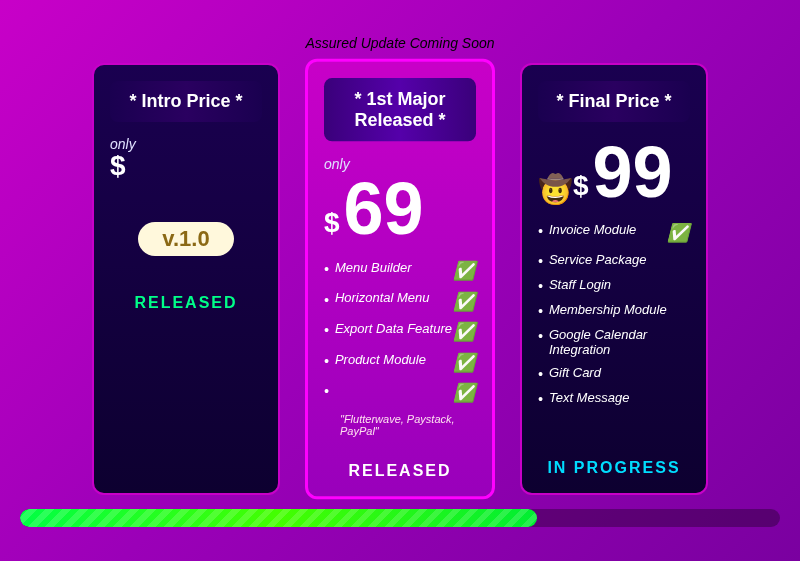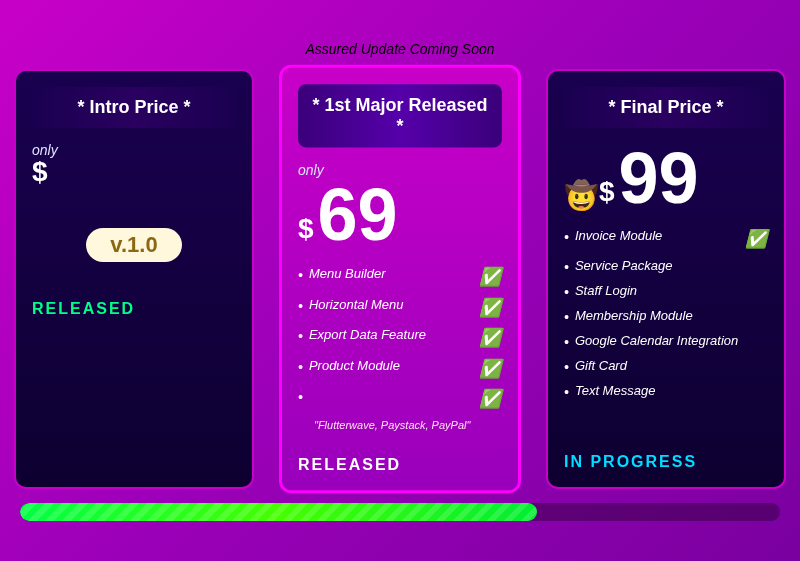--- a/index.html
+++ b/index.html
@@ -21,21 +21,21 @@
       color: #000000;
       font-style: italic;
       font-size: 14px;
       margin-bottom: 12px;
       text-align: left;
     }
 
     .cards-container {
       display: flex;
       gap: 16px;
-      width: 772px;
+      width: 616px;
       align-items: stretch;
     }
 
     .card {
       flex: 1;
       border-radius: 12px;
       padding: 16px;
       display: flex;
       flex-direction: column;
       position: relative;
@@ -167,20 +167,21 @@
     }
 
     .emoji-crown {
       font-size: 28px;
       display: block;
       margin-bottom: 4px;
     }
 
     .status-bar {
       margin-top: 18px;
+      text-align: center;
     }
 
     .status-text-released {
       color: #00ff88;
       font-size: 16px;
       font-weight: 900;
       letter-spacing: 2px;
     }
 
     .status-text-progress {

